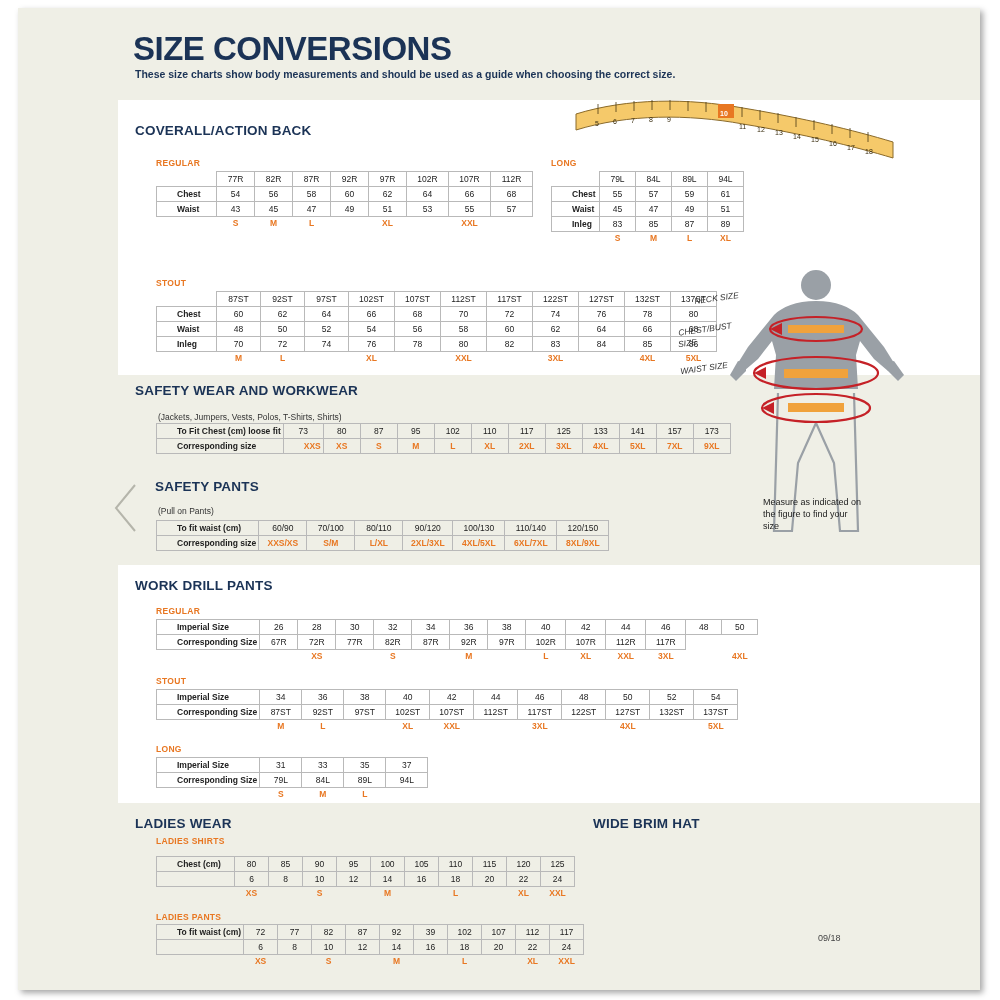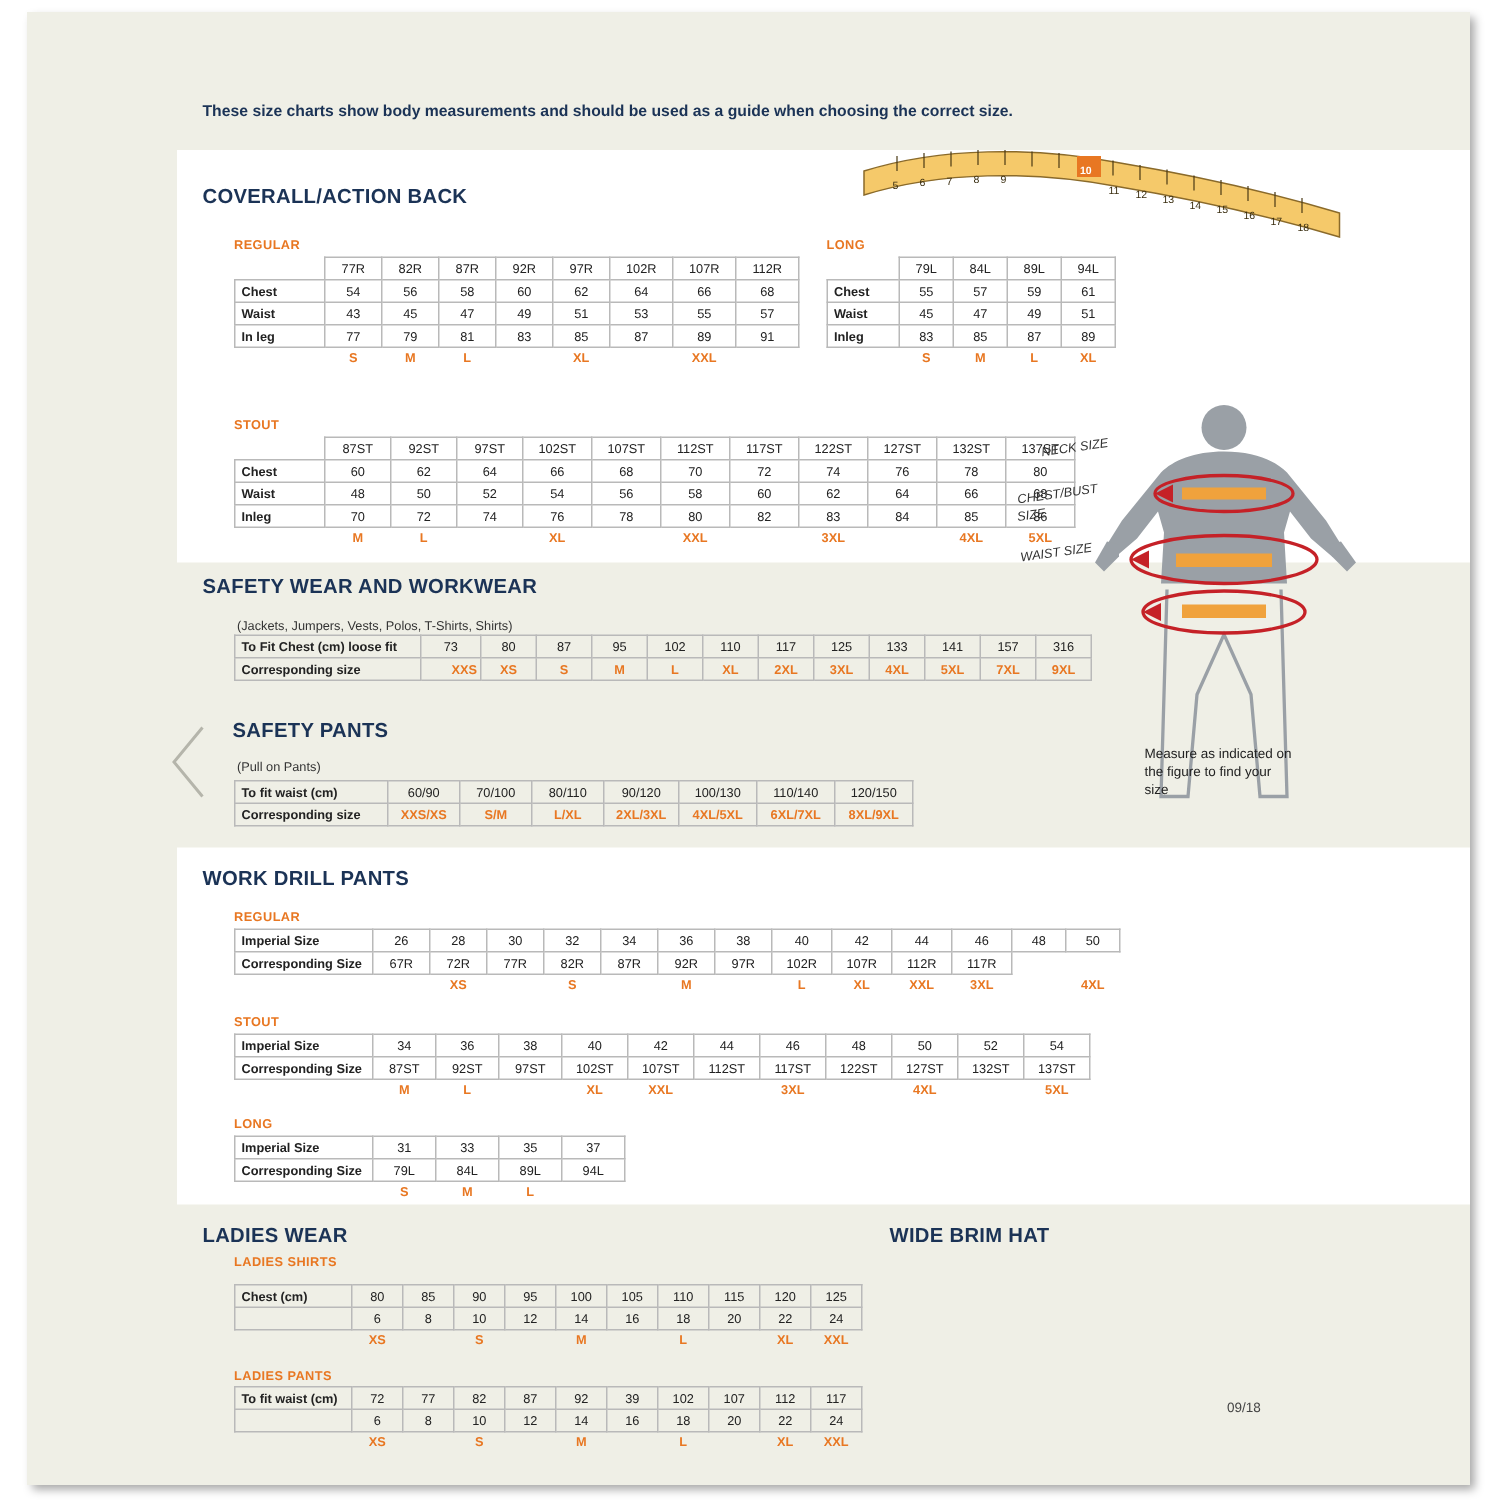--- a/index.html
+++ b/index.html
@@ -74,21 +74,21 @@
   table.grid td {
     border: 1px solid #b9b9b9;
     text-align: center;
     padding: 1px 2px;
     height: 15px;
     white-space: nowrap;
   }
   table.grid td.rowhead {
     text-align: left;
     font-weight: bold;
-    padding-left: 4px;
+    padding-left: 20px;
   }
   table.grid td.sizecell {
     color: #e87722;
     font-weight: bold;
     border: none;
     height: 13px;
   }
   table.grid tr.sizerow td { border: none; }
 
   
@@ -115,20 +115,21 @@
 <div class="page">
   <div class="sheet">
 
     <div class="cream-left"></div>
     <div class="cream-band band-header"></div>
     <div class="cream-band band-mid"></div>
     <div class="cream-band band-bottom"></div>
 
     <div class="content">
 
+      <h1 class="title">SIZE CONVERSIONS</h1>
       <div class="subtitle">These size charts show body measurements and should be used as a guide when choosing the correct size.</div>
 
       <div class="tape">
         <svg width="330" height="70" viewBox="0 0 330 70">
           <path d="M8,18 C60,2 120,2 175,12 C235,22 285,34 325,46 L325,62 C285,50 235,38 175,28 C120,18 60,18 8,34 Z" fill="#f5c96a" stroke="#8a6a2a" stroke-width="1"></path>
           <g stroke="#4a3a14" stroke-width="0.8">
             <line x1="30" y1="8" x2="30" y2="18"></line>
               <line x1="48" y1="6" x2="48" y2="16"></line>
             <line x1="66" y1="5" x2="66" y2="15"></line>
               <line x1="84" y1="4" x2="84" y2="14"></line>
@@ -203,31 +204,20 @@
           <td class="rowhead">Waist</td>
           <td>43</td>
           <td>45</td>
           <td>47</td>
           <td>49</td>
           <td>51</td>
           <td>53</td>
           <td>55</td>
           <td>57</td>
         </tr>
-        <tr>
-          <td class="rowhead">In leg</td>
-          <td>77</td>
-          <td>79</td>
-          <td>81</td>
-          <td>83</td>
-          <td>85</td>
-          <td>87</td>
-          <td>89</td>
-          <td>91</td>
-        </tr>
         <tr class="sizerow">
           <td class="sizecell"></td>
           <td class="sizecell">S</td>
           <td class="sizecell">M</td>
           <td class="sizecell">L</td>
           <td class="sizecell"></td>
           <td class="sizecell">XL</td>
           <td class="sizecell"></td>
           <td class="sizecell">XXL</td>
           <td class="sizecell"></td>
@@ -365,21 +355,21 @@
           <td style="width:37px;">80</td>
           <td style="width:37px;">87</td>
           <td style="width:37px;">95</td>
           <td style="width:37px;">102</td>
           <td style="width:37px;">110</td>
           <td style="width:37px;">117</td>
           <td style="width:37px;">125</td>
           <td style="width:37px;">133</td>
           <td style="width:37px;">141</td>
           <td style="width:37px;">157</td>
-          <td style="width:37px;">316</td>
+          <td style="width:37px;">173</td>
         </tr>
         <tr>
           <td class="rowhead">Corresponding size</td>
           <td style="color:#e87722;font-weight:bold;padding-left:20px;">XXS</td>
           <td style="color:#e87722;font-weight:bold;">XS</td>
           <td style="color:#e87722;font-weight:bold;">S</td>
           <td style="color:#e87722;font-weight:bold;">M</td>
           <td style="color:#e87722;font-weight:bold;">L</td>
           <td style="color:#e87722;font-weight:bold;">XL</td>
           <td style="color:#e87722;font-weight:bold;">2XL</td>

